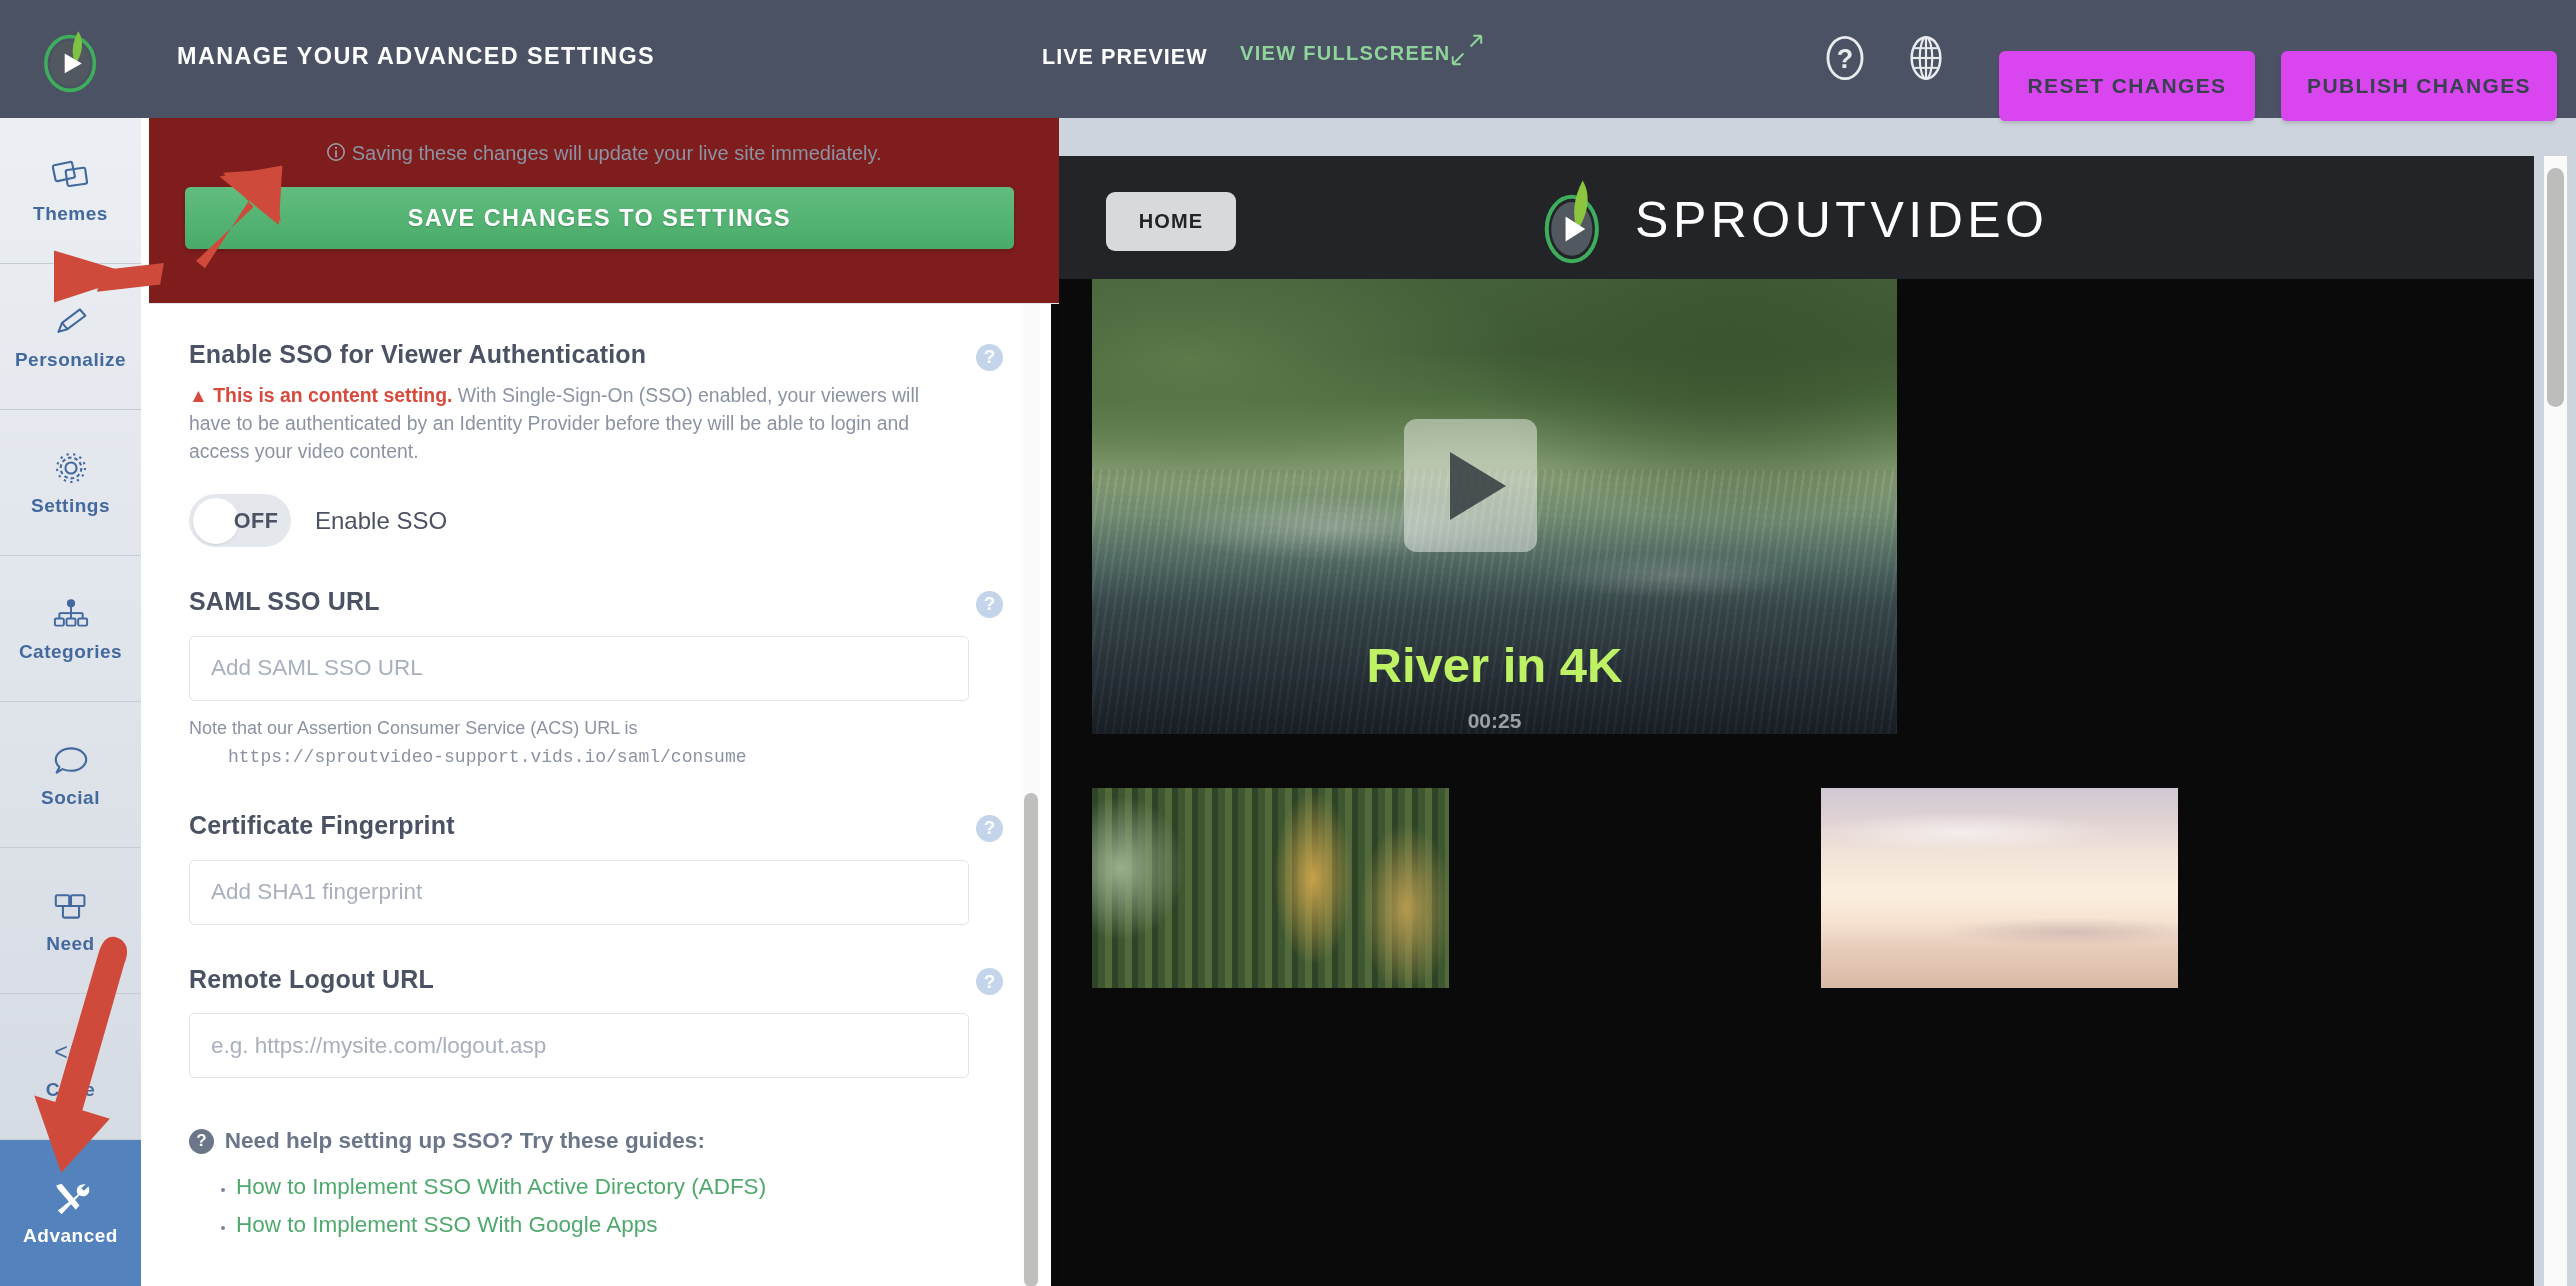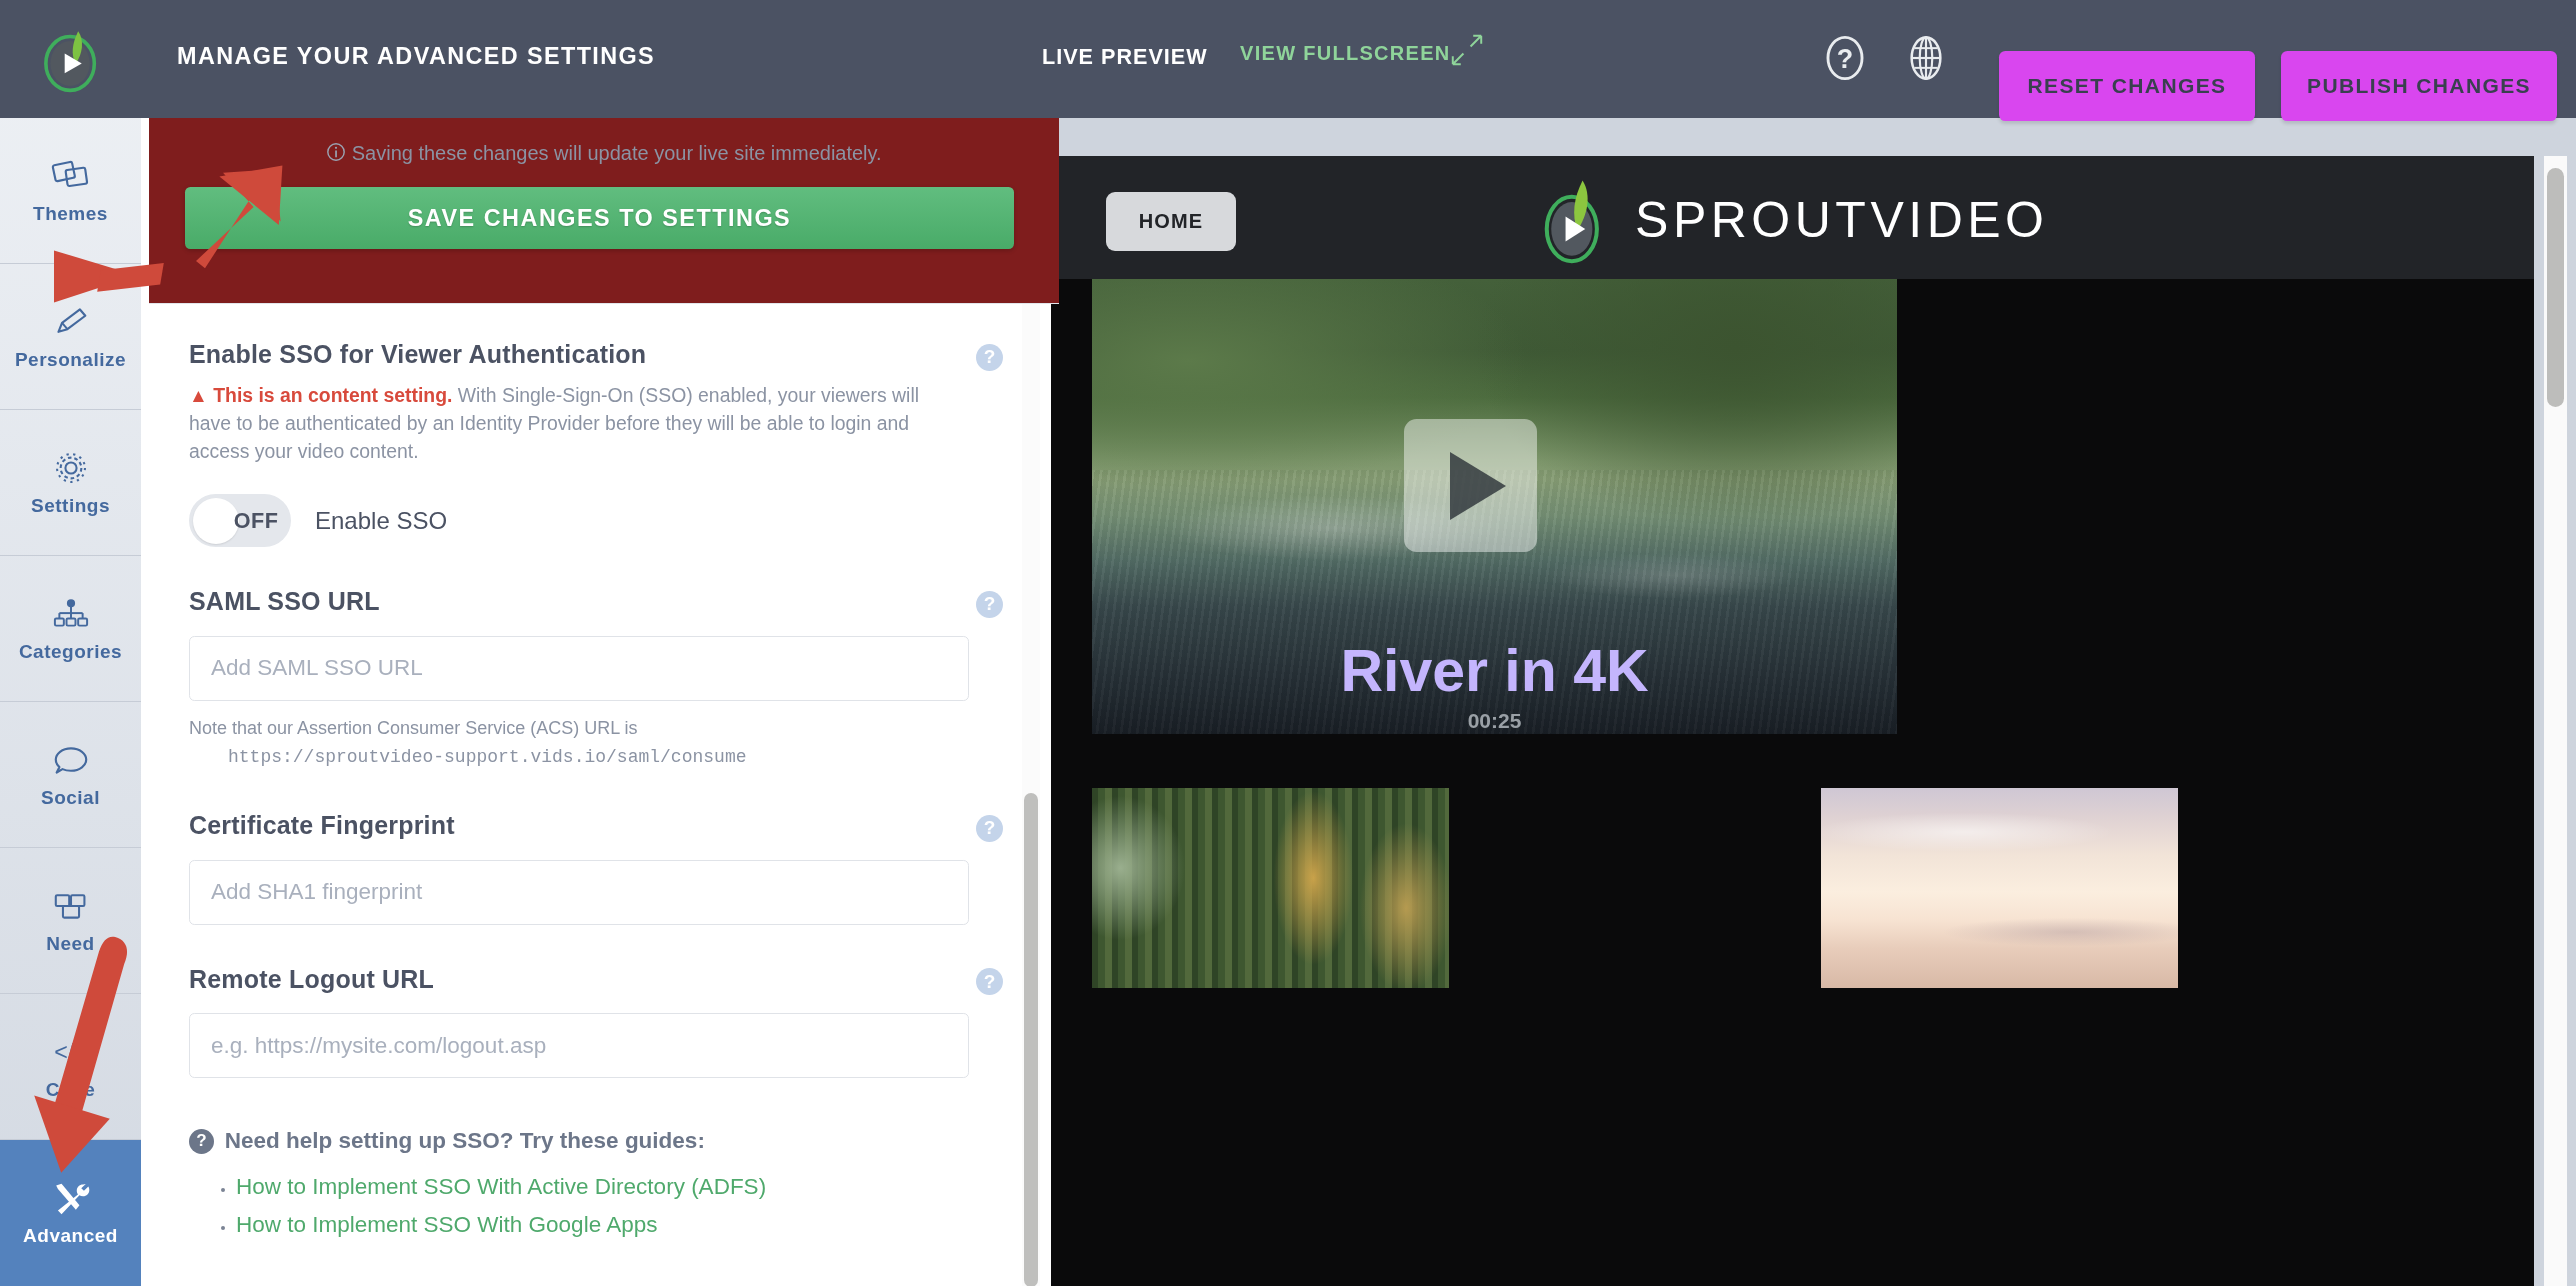--- a/index.html
+++ b/index.html
@@ -263,21 +263,21 @@
   }
   .play-tri {
     width: 0; height: 0;
     border-left: 56px solid rgba(40,46,52,0.78);
     border-top: 34px solid transparent;
     border-bottom: 34px solid transparent;
     margin-left: 14.4px;
   }
   .hero-title {
     position: absolute; left: 0; top: 358px; width: 805px; text-align: center;
-    color: #c4b5fd; font-size: 59px; font-weight: bold;
+    color: #bef264; font-size: 49px; font-weight: bold;
   }
   .hero-time {
     position: absolute; left: 0; top: 430px; width: 805px; text-align: center;
     color: #9aa0a6; font-size: 21px; font-weight: bold;
   }
 
   .thumb {
     position: absolute; top: 632px; width: 357px; height: 200px; overflow: hidden;
   }
   .thumb.t1 { left: 41px; }

